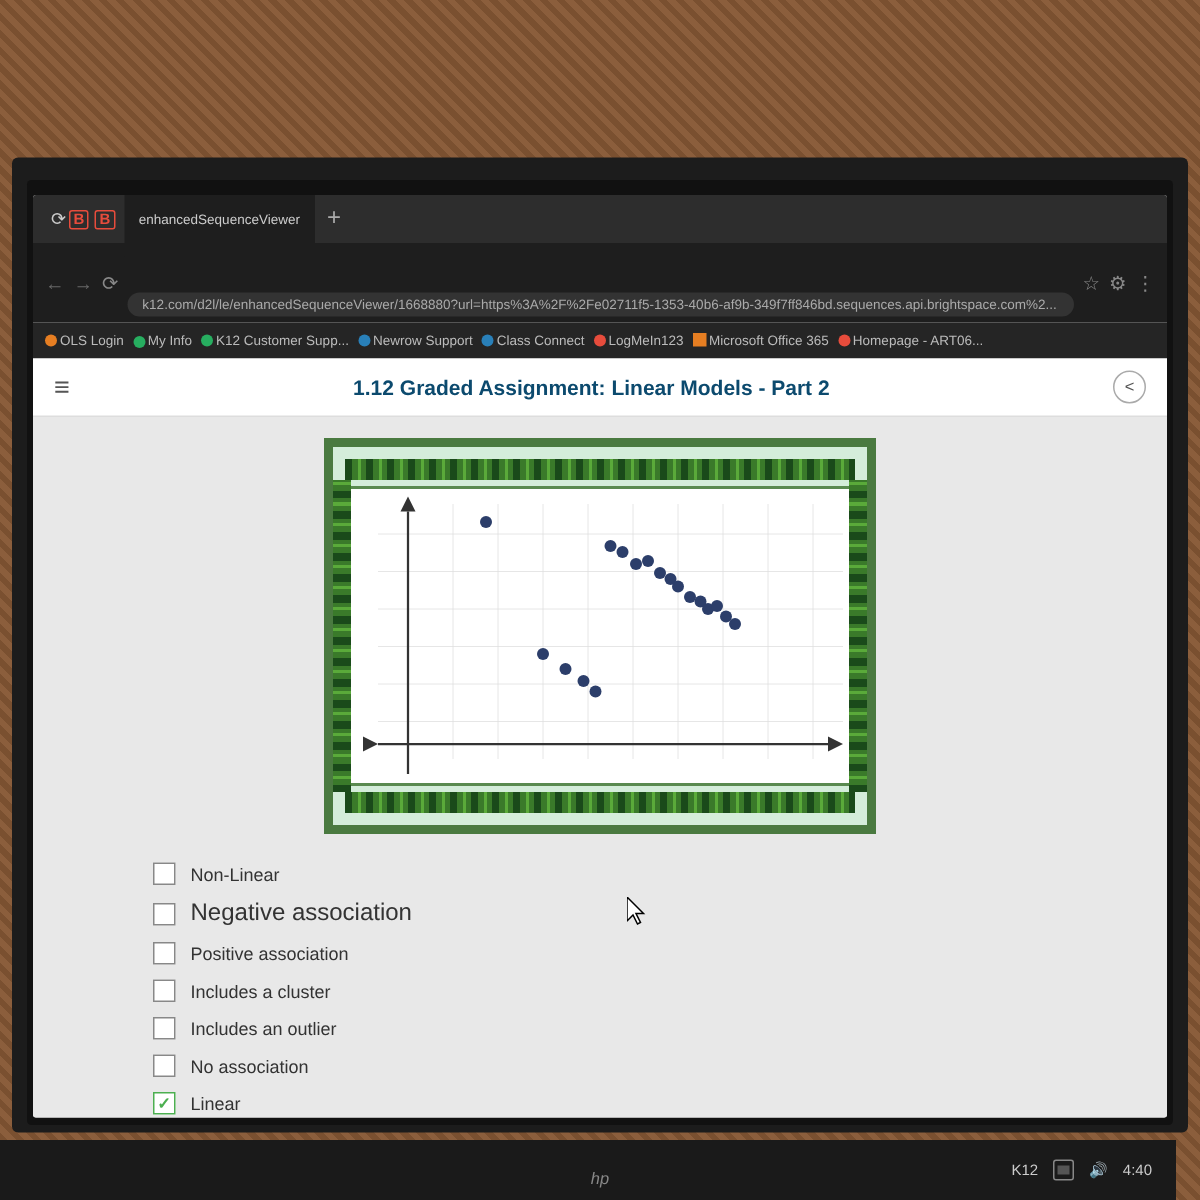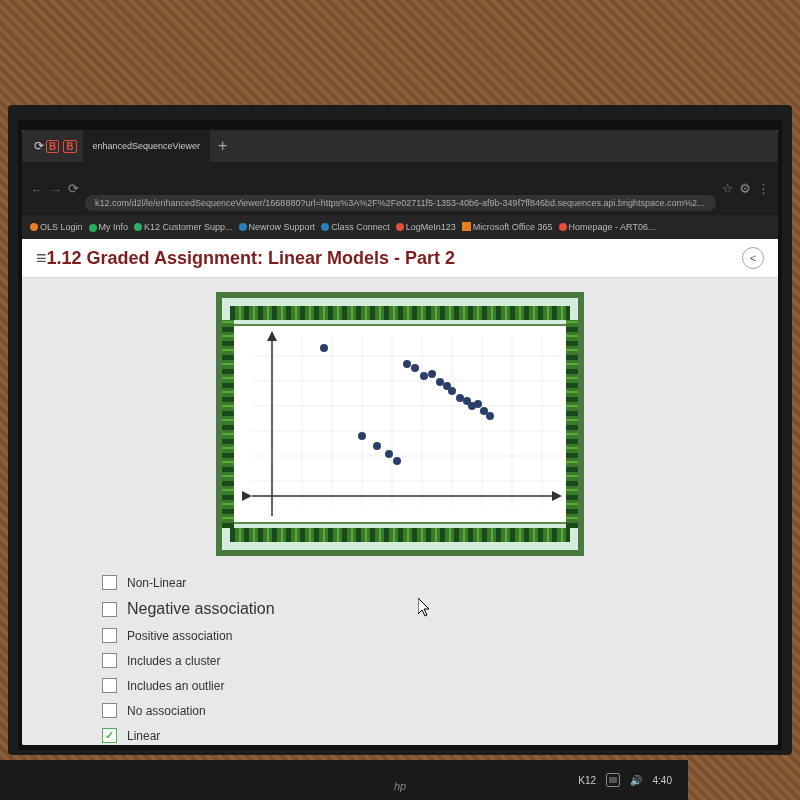--- a/index.html
+++ b/index.html
@@ -83,21 +83,21 @@
     <div style="display:flex;align-items:center;gap:2px;cursor:pointer;">
       <div style="width:8px;height:8px;border-radius:50%;background:#e74c3c;"></div>
       <span>Homepage - ART06...</span>
     </div>
   </div>
 
   <div style="background:#e8e8e8;height:100%;overflow-y:auto;">
 
     <div style="display:flex;align-items:center;padding:8px 14px;background:#fff;border-bottom:1px solid #ddd;">
       <span style="font-size:18px;color:#555;cursor:pointer;">≡</span>
-      <div style="flex:1;text-align:left;font-size:18px;font-weight:bold;color:#7f1d1d;">1.12 Graded Assignment: Linear Models - Part 2</div>
+      <div style="flex:1;text-align:center;font-size:14px;font-weight:bold;color:#0c4a6e;">1.12 Graded Assignment: Linear Models - Part 2</div>
       <div style="width:22px;height:22px;border:1.5px solid #aaa;border-radius:50%;display:flex;align-items:center;justify-content:center;font-size:11px;color:#555;cursor:pointer;">&lt;</div>
     </div>
 
     <div style="display:flex;justify-content:center;margin:14px 0 8px;">
 
       <div style="position:relative;background:#d4edda;border:6px solid #4a7a40;padding:8px;">
 
         <div style="height:14px;background:repeating-linear-gradient(90deg,#1a4a1a 0,#1a4a1a 5px,#3a7a2a 5px,#3a7a2a 9px,#5aaa3a 9px,#5aaa3a 11px,#3a7a2a 11px,#3a7a2a 14px);margin-bottom:4px;"></div>
 
         <div style="position:relative;width:340px;height:200px;background:#fff;border:2px solid #5a8a50;">
@@ -199,21 +199,21 @@
     </div>
   </div>
 </div>
 
 <div style="position:absolute;top:598px;left:418px;z-index:999;pointer-events:none;">
   <svg width="14" height="20" viewBox="0 0 14 20">
     <path d="M0 0 L0 16 L4 12 L7 18 L9 17 L6 11 L11 11 Z" fill="#fff" stroke="#000" stroke-width="1"></path>
   </svg>
 </div>
 
-<div style="position:absolute;bottom:0;left:0;width:688px;height:40px;background:#1a1a1a;display:flex;align-items:center;justify-content:flex-end;padding:0 16px;gap:10px;z-index:10;">
+<div style="position:absolute;bottom:0;left:0;width:784px;height:40px;background:#1a1a1a;display:flex;align-items:center;justify-content:flex-end;padding:0 16px;gap:10px;z-index:10;">
   <span style="font-size:10px;color:#ccc;">K12</span>
   <div style="width:14px;height:14px;border:1px solid #888;border-radius:2px;display:flex;align-items:center;justify-content:center;">
     <div style="width:8px;height:6px;background:#555;"></div>
   </div>
   <span style="font-size:10px;color:#ccc;">🔊</span>
   <span style="font-size:10px;color:#ccc;">4:40</span>
 </div>
 
 <div style="position:absolute;bottom:8px;left:50%;transform:translateX(-50%);color:#888;font-size:11px;font-style:italic;z-index:11;">hp</div>
 

